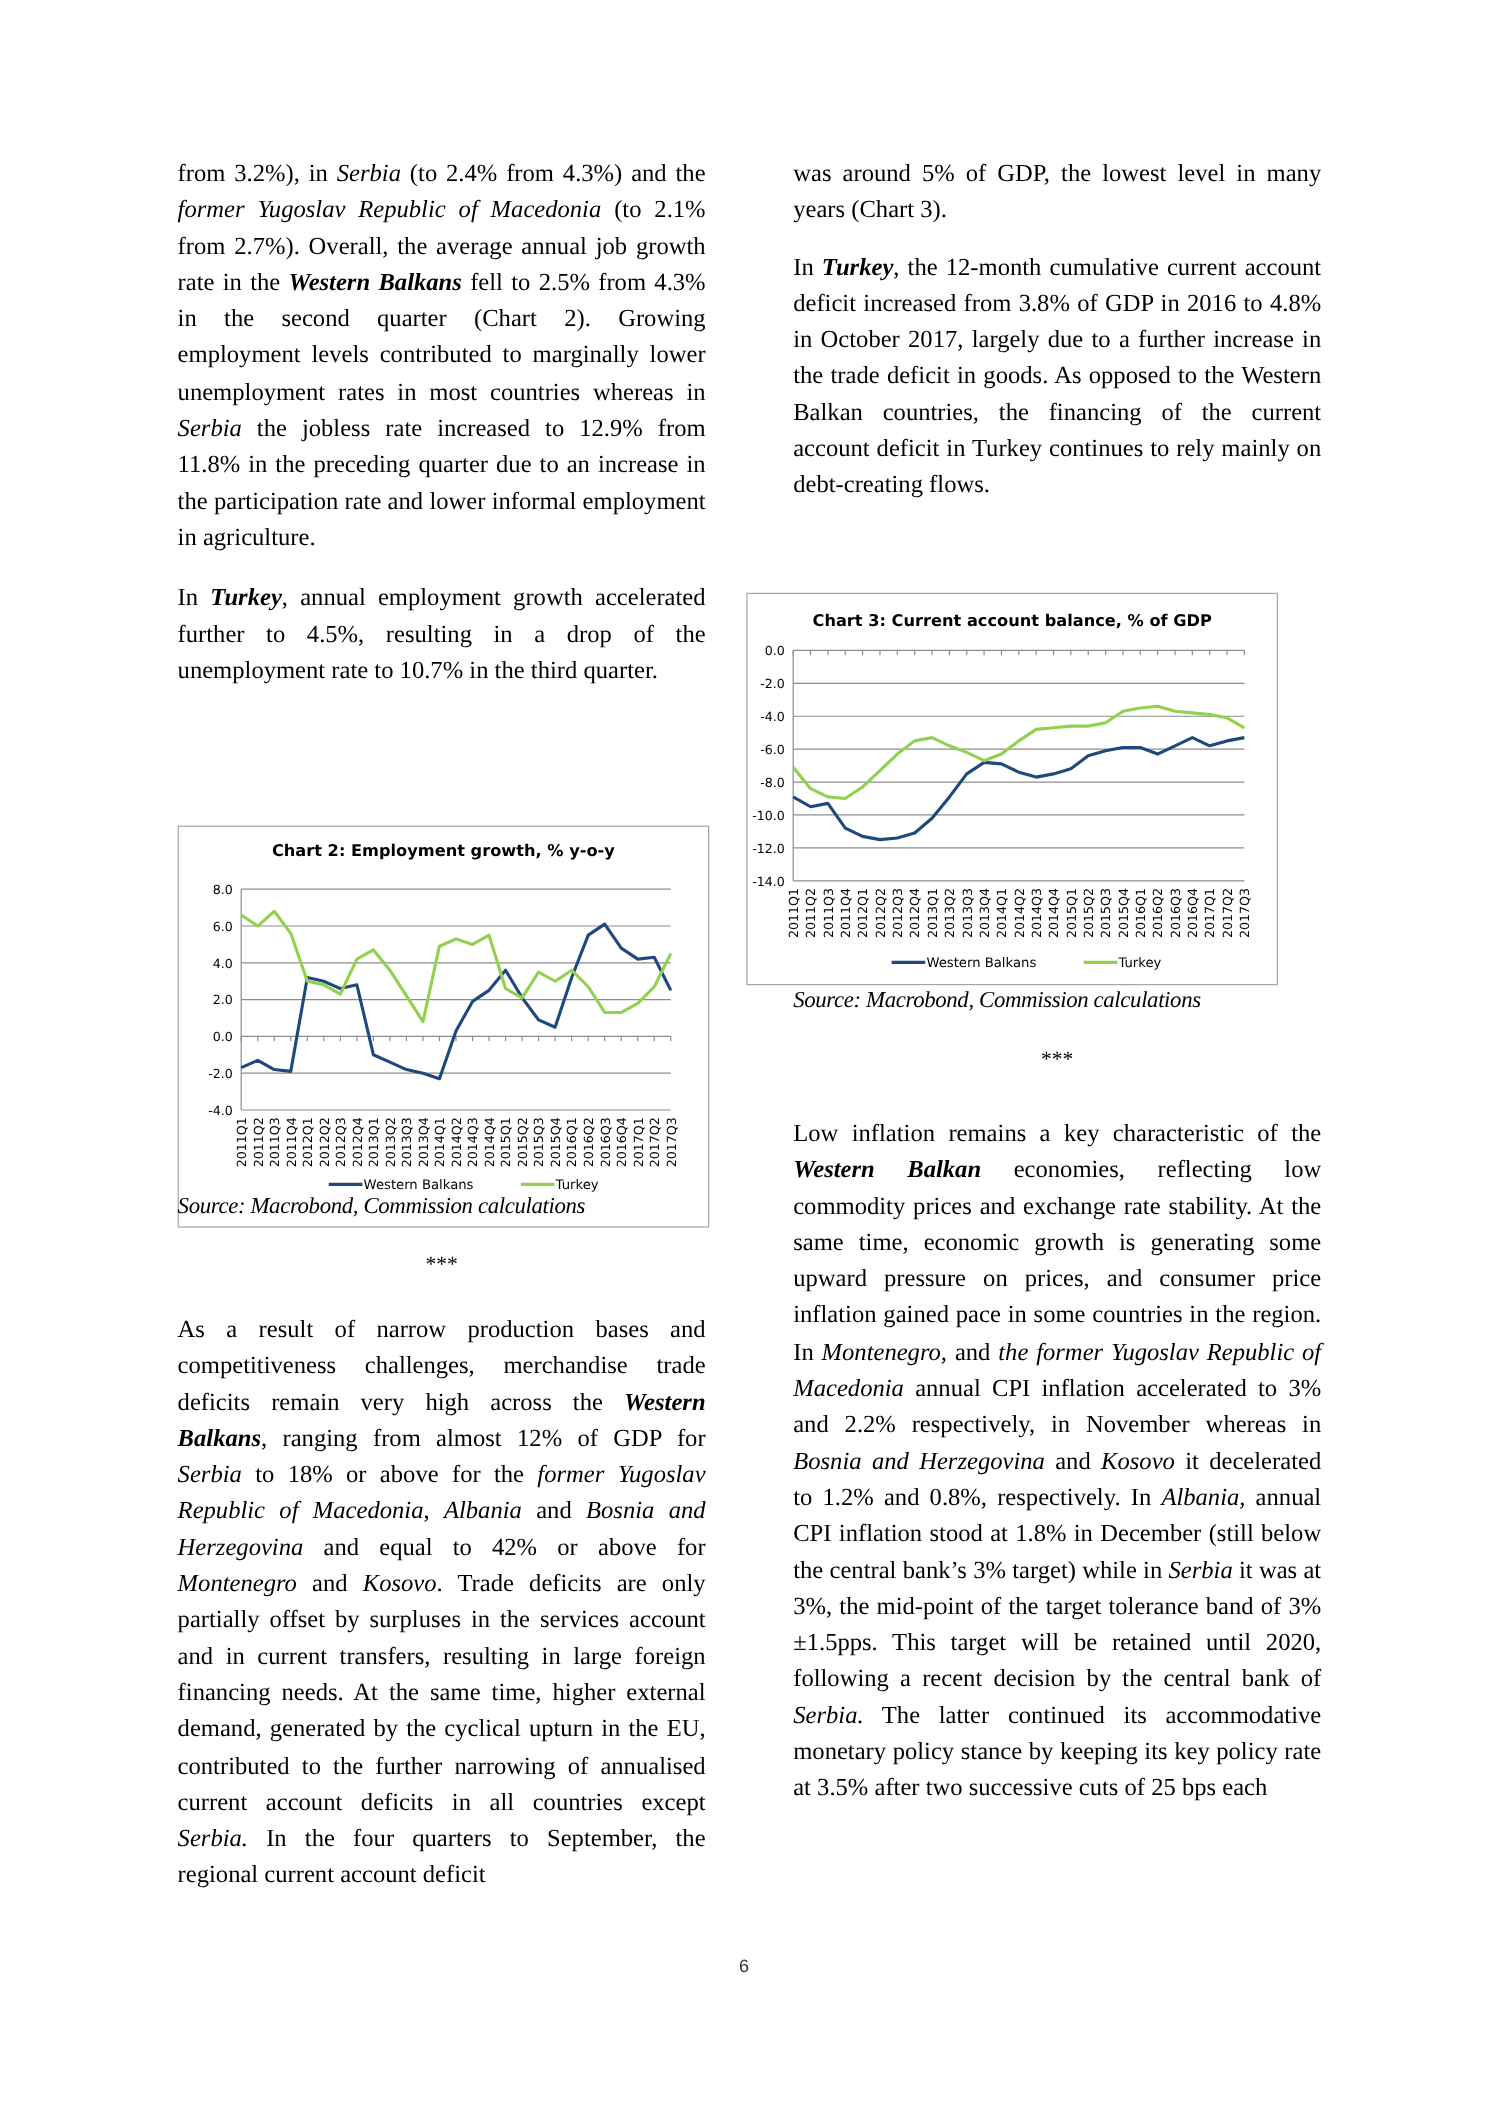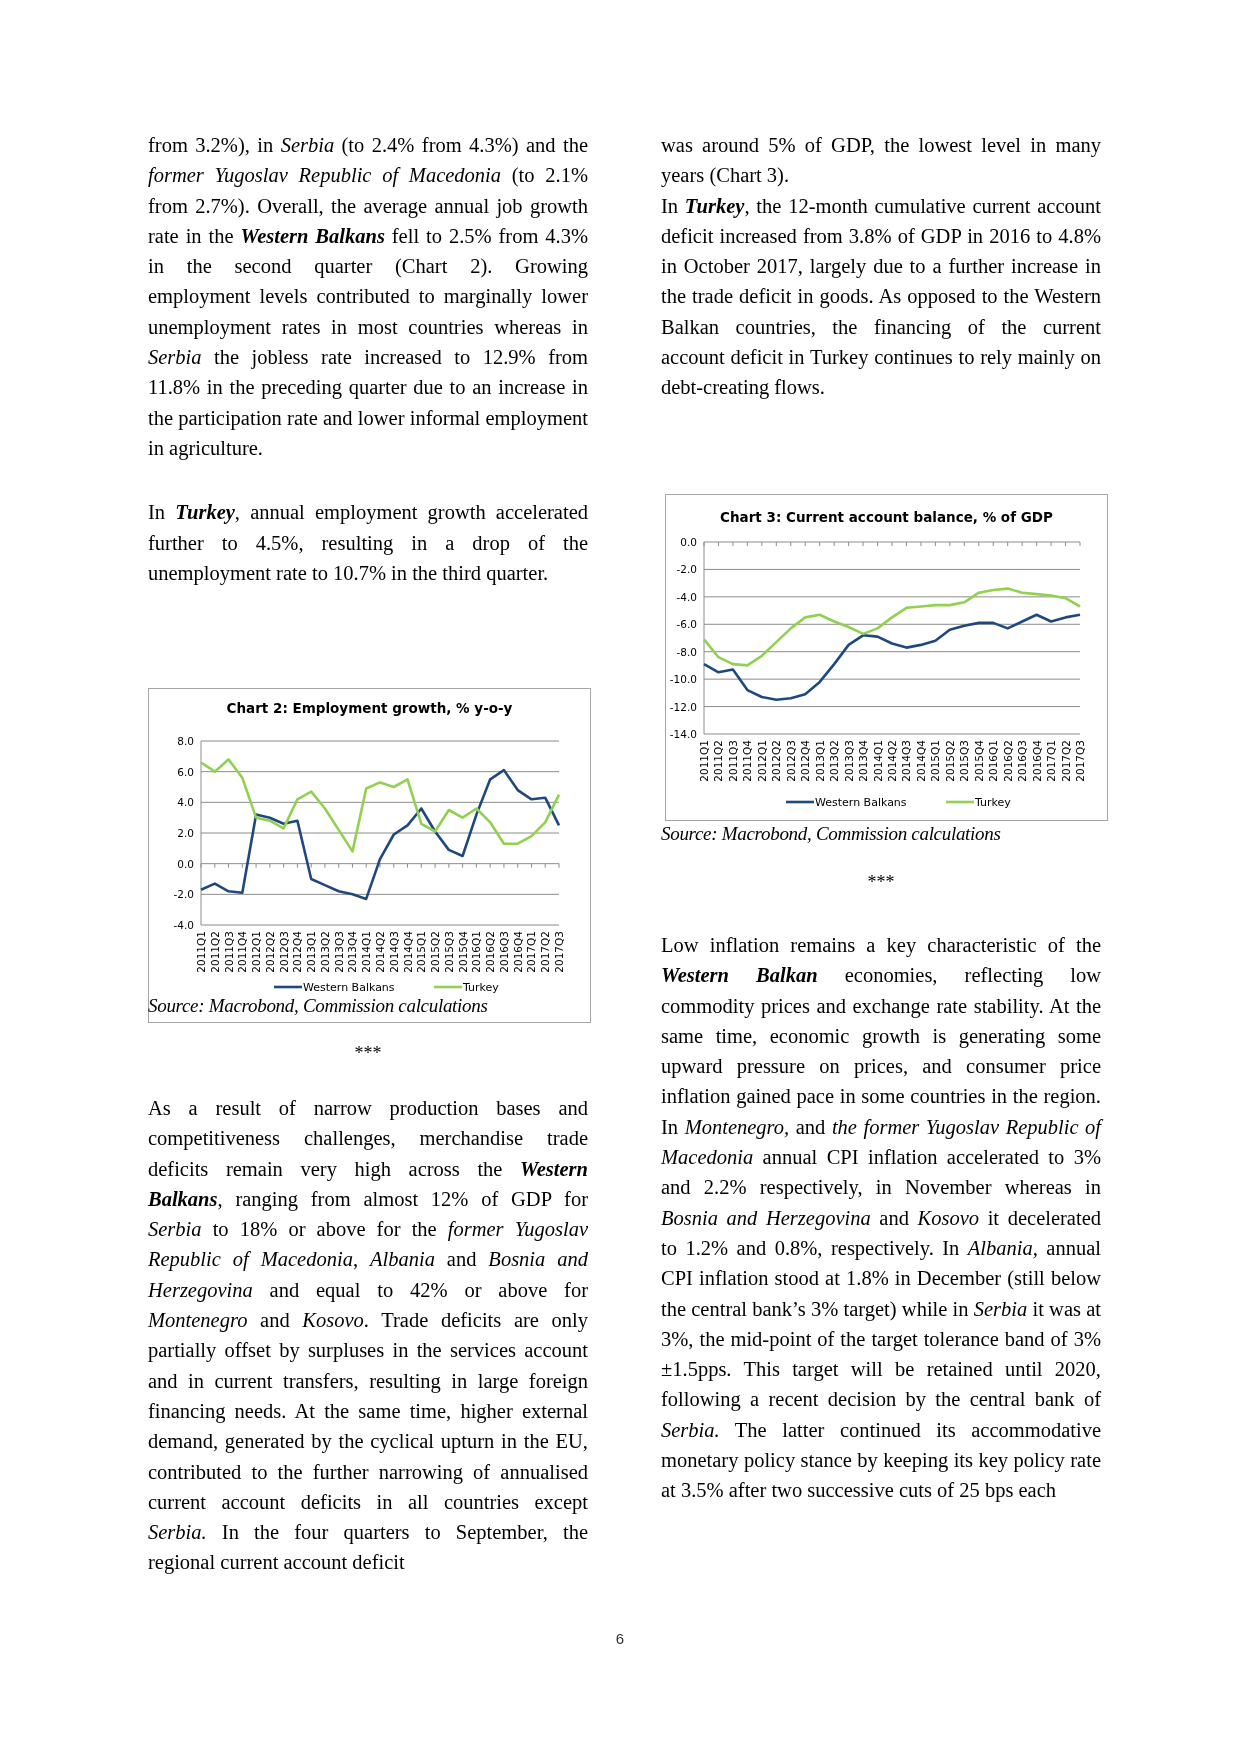--- a/index.html
+++ b/index.html
@@ -17,21 +17,21 @@
   .ctitle { font-family:"DejaVu Sans", sans-serif; font-weight:bold; font-size:13.5px; }
   .tick { font-family:"DejaVu Sans", sans-serif; font-size:10.5px; fill:#000; }
   .leg { font-family:"DejaVu Sans", sans-serif; font-size:11px; fill:#000; }
   .pagenum { position:absolute; left:0; width:1240px; top:1630px; text-align:center; font-family:"Liberation Sans", sans-serif; font-size:15px; color:#333; }
 </style>
 </head>
 <body>
 
 <div class="col left" style="top:130px;">
   <p>from 3.2%), in <i>Serbia</i> (to 2.4% from 4.3%) and the <i>former Yugoslav Republic of Macedonia</i> (to 2.1% from 2.7%). Overall, the average annual job growth rate in the <span class="bi">Western Balkans</span> fell to 2.5% from 4.3% in the second quarter (Chart 2). Growing employment levels contributed to marginally lower unemployment rates in most countries whereas in <i>Serbia</i> the jobless rate increased to 12.9% from 11.8% in the preceding quarter due to an increase in the participation rate and lower informal employment in agriculture.</p>
-  <p style="margin-top:34px;">In <span class="bi">Turkey</span>, annual employment growth accelerated further to 4.5%, resulting in a drop of the unemployment rate to 10.7% in the third quarter.</p>
+  <p style="margin-top:20px;">In <span class="bi">Turkey</span>, annual employment growth accelerated further to 4.5%, resulting in a drop of the unemployment rate to 10.7% in the third quarter.</p>
 </div>
 
 <div class="chartbox" style="left:148px; top:657px; width:441px; height:333px;margin-top:31px;">
   <svg id="chart2" width="441" height="333">
       <text x="220.5" y="24" text-anchor="middle" class="ctitle">Chart 2: Employment growth,  % y-o-y</text>
       <line x1="52" x2="410" y1="52" y2="52" stroke="#8c8c8c" stroke-width="1"></line>
       <text x="45" y="56" text-anchor="end" class="tick">8.0</text>
       <line x1="52" x2="410" y1="82.66666666666666" y2="82.66666666666666" stroke="#8c8c8c" stroke-width="1"></line>
       <text x="45" y="86.66666666666666" text-anchor="end" class="tick">6.0</text>
       <line x1="52" x2="410" y1="113.33333333333333" y2="113.33333333333333" stroke="#8c8c8c" stroke-width="1"></line>
@@ -109,24 +109,24 @@
 </div>
 
 <div class="col left" style="top:994px;">
   <p class="src">Source: Macrobond, Commission calculations</p>
   <p class="stars" style="margin-top:25px;">***</p>
   <p style="margin-top:30px;">As a result of narrow production bases and competitiveness challenges, merchandise trade deficits remain very high across the <span class="bi">Western Balkans</span>, ranging from almost 12% of GDP for <i>Serbia</i> to 18% or above for the <i>former Yugoslav Republic of Macedonia</i>, <i>Albania</i> and <i>Bosnia and Herzegovina</i> and equal to 42% or above for <i>Montenegro</i> and  <i>Kosovo</i>. Trade deficits are only partially offset by surpluses in the services account and in current transfers, resulting in large foreign financing needs.  At the same time, higher external demand, generated by the cyclical upturn in the EU, contributed to the further narrowing of annualised current account deficits in all countries except <i>Serbia.</i> In the four quarters to September, the regional current account deficit</p>
 </div>
 
 <div class="col right" style="top:130px;font-family:Liberation Serif, serif;">
   <p>was around 5% of GDP, the lowest level in many years (Chart 3).</p>
-  <p style="">In <span class="bi">Turkey</span>, the 12-month cumulative current account deficit increased from 3.8% of GDP in 2016 to 4.8% in October 2017, largely due to a further increase in the trade deficit in goods. As opposed to the Western Balkan countries, the financing of the current account deficit in Turkey continues to rely mainly on debt-creating flows.</p>
-</div>
-
-<div class="chartbox" style="left:665px; top:494px; width:441px; height:325px;text-align:right;">
+  <p style="margin-top:17px;">In <span class="bi">Turkey</span>, the 12-month cumulative current account deficit increased from 3.8% of GDP in 2016 to 4.8% in October 2017, largely due to a further increase in the trade deficit in goods. As opposed to the Western Balkan countries, the financing of the current account deficit in Turkey continues to rely mainly on debt-creating flows.</p>
+</div>
+
+<div class="chartbox" style="left:622px; top:494px; width:441px; height:325px;text-align:right;">
   <svg id="chart3" width="441" height="325">
       <text x="220.5" y="27" text-anchor="middle" class="ctitle">Chart 3: Current account balance, % of GDP</text>
       <line x1="38" x2="414" y1="47" y2="47" stroke="#8c8c8c" stroke-width="1"></line>
       <text x="31" y="51" text-anchor="end" class="tick">0.0</text>
       <line x1="38" x2="414" y1="74.42857142857143" y2="74.42857142857143" stroke="#8c8c8c" stroke-width="1"></line>
       <text x="31" y="78.42857142857143" text-anchor="end" class="tick">-2.0</text>
       <line x1="38" x2="414" y1="101.85714285714286" y2="101.85714285714286" stroke="#8c8c8c" stroke-width="1"></line>
       <text x="31" y="105.85714285714286" text-anchor="end" class="tick">-4.0</text>
       <line x1="38" x2="414" y1="129.28571428571428" y2="129.28571428571428" stroke="#8c8c8c" stroke-width="1"></line>
       <text x="31" y="133.28571428571428" text-anchor="end" class="tick">-6.0</text>

